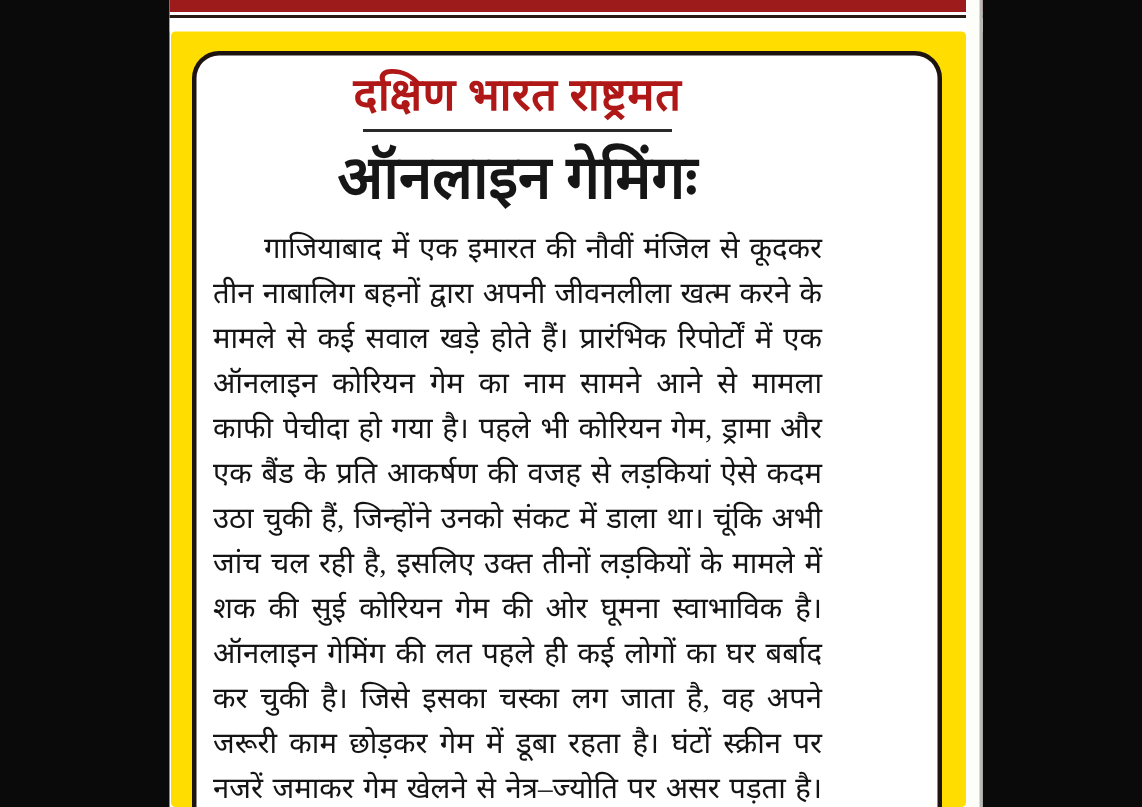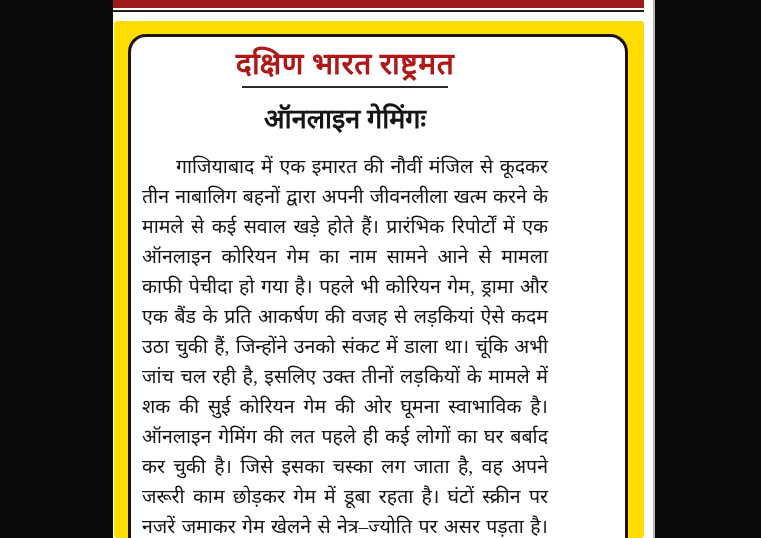--- a/index.html
+++ b/index.html
@@ -133,21 +133,21 @@
 
   .headline {
     margin: 10px 0 0 0;
     text-align: center;
     color: #161616;
     font-family: "Liberation Serif", serif;
     font-weight: 700;
     line-height: 42px;
   }
   .headline-l1 {
-    font-size: 27px;
+    font-size: 40px;
     display: block;
     white-space: nowrap;
   }
   .headline-l2 {
     font-size: 38px;
     display: block;
     white-space: nowrap;
     margin-top: -2px;
   }
 

